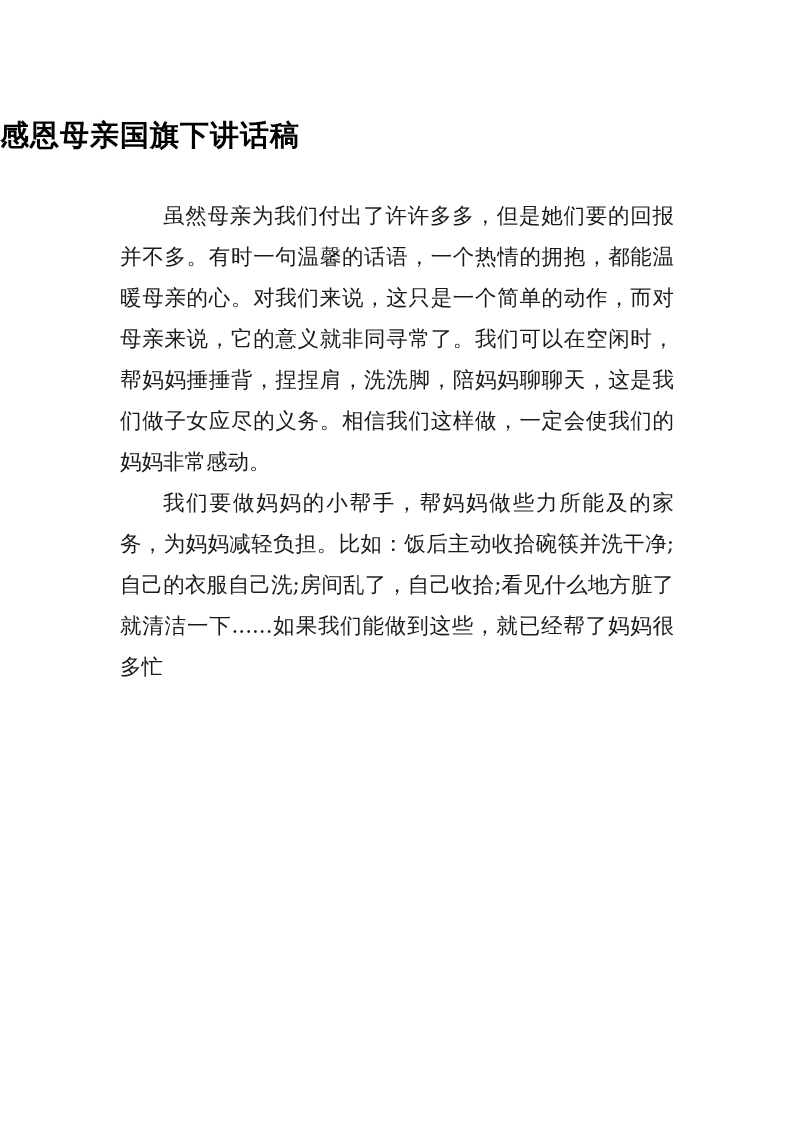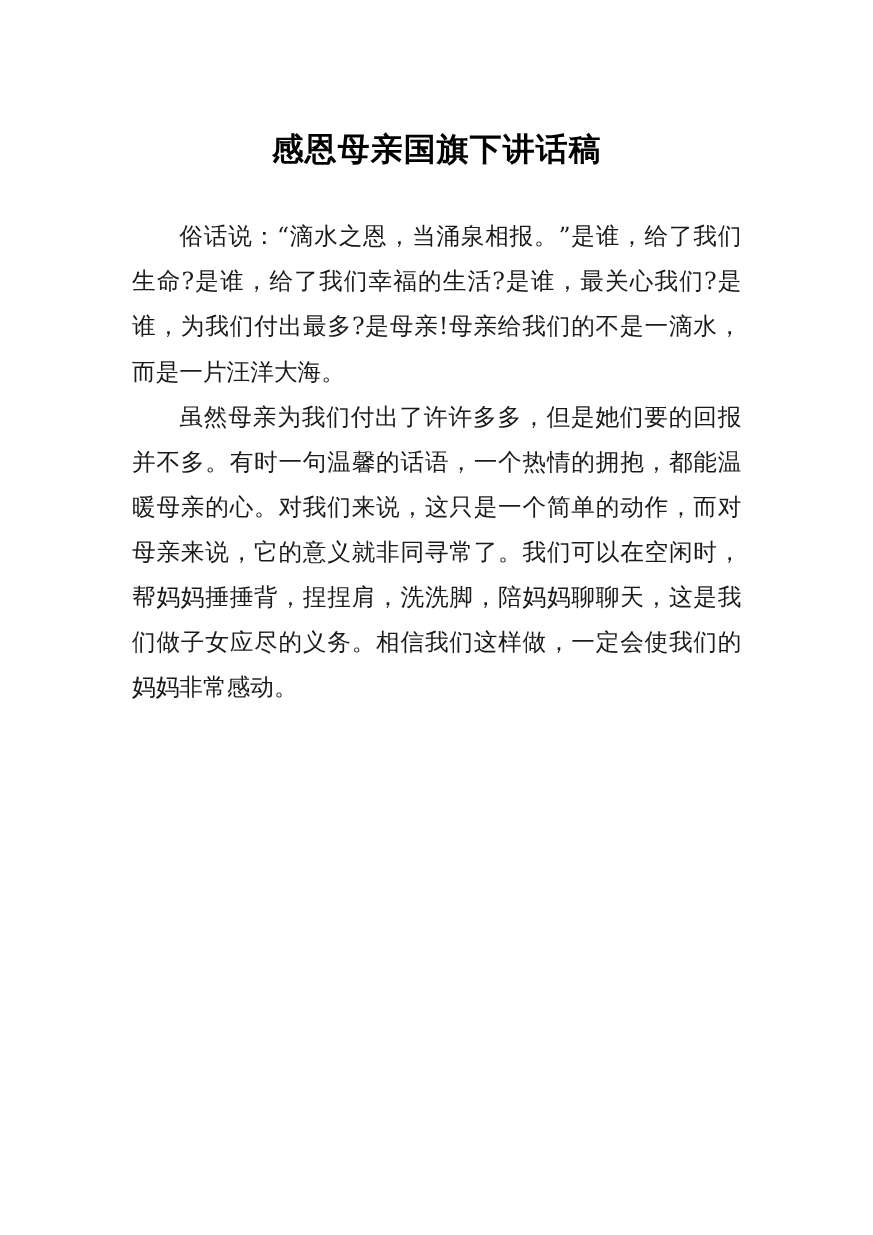--- a/index.html
+++ b/index.html
@@ -21,21 +21,21 @@
       top: 0;
       width: 794px;
       height: 1123px;
       background: #ffffff;
     }
     .title {
       position: absolute;
       top: 96px;
       left: 0;
       width: 794px;
-      text-align: center;
+      text-align: left;
       font-size: 29px;
       font-weight: bold;
       letter-spacing: 1px;
       line-height: 40px;
       color: #000000;
     }
     .body-text {
       position: absolute;
       left: 120px;
       top: 195px;
@@ -51,16 +51,16 @@
       word-break: break-all;
       color: #1a1a1a;
     }
   </style>
 </head>
 <body>
 
 <div class="page">
   <h1 class="title">感恩母亲国旗下讲话稿</h1>
   <div class="body-text">
-    <p class="para">俗话说：“滴水之恩，当涌泉相报。”是谁，给了我们生命?是谁，给了我们幸福的生活?是谁，最关心我们?是谁，为我们付出最多?是母亲!母亲给我们的不是一滴水，而是一片汪洋大海。</p>
     <p class="para">虽然母亲为我们付出了许许多多，但是她们要的回报并不多。有时一句温馨的话语，一个热情的拥抱，都能温暖母亲的心。对我们来说，这只是一个简单的动作，而对母亲来说，它的意义就非同寻常了。我们可以在空闲时，帮妈妈捶捶背，捏捏肩，洗洗脚，陪妈妈聊聊天，这是我们做子女应尽的义务。相信我们这样做，一定会使我们的妈妈非常感动。</p>
+    <p class="para">我们要做妈妈的小帮手，帮妈妈做些力所能及的家务，为妈妈减轻负担。比如：饭后主动收拾碗筷并洗干净;自己的衣服自己洗;房间乱了，自己收拾;看见什么地方脏了就清洁一下......如果我们能做到这些，就已经帮了妈妈很多忙</p>
   </div>
 </div>
 
 </body></html>

